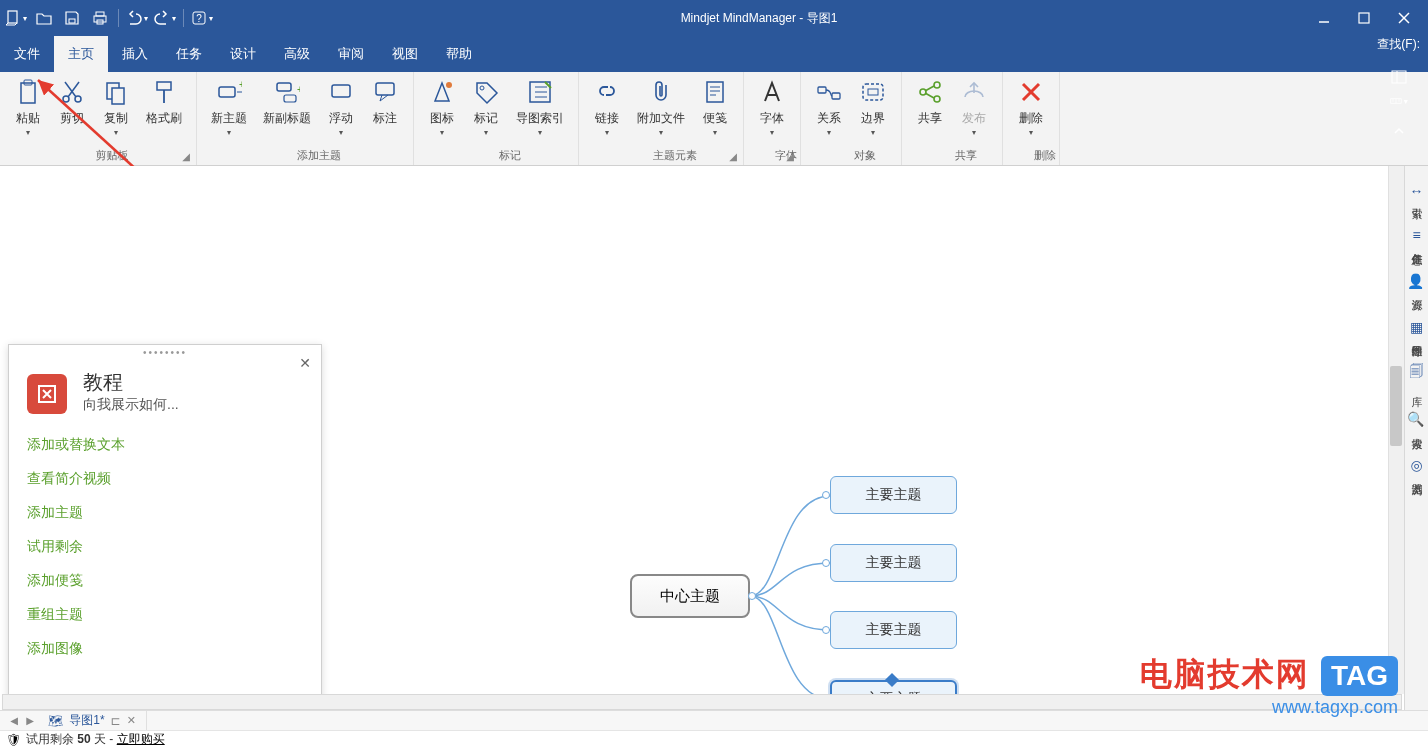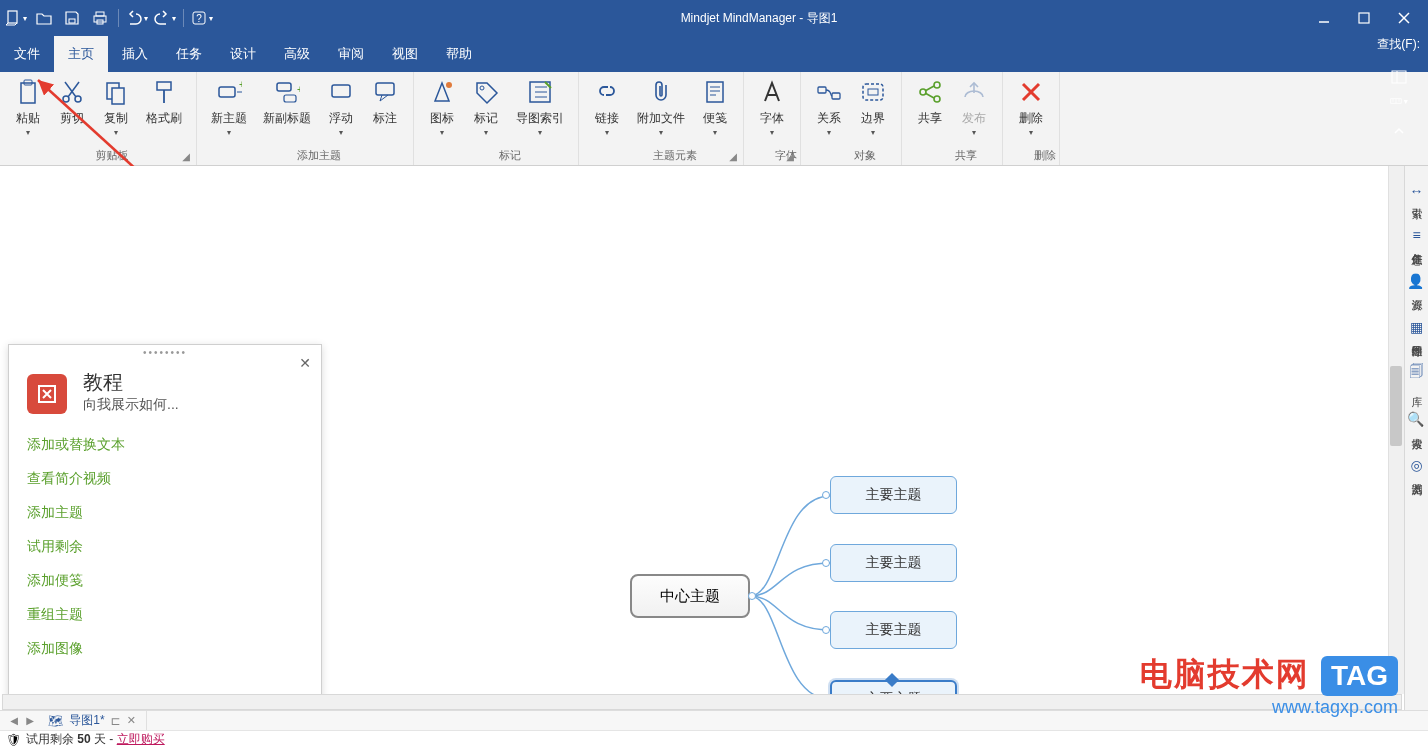--- a/index.html
+++ b/index.html
@@ -70,21 +70,21 @@
 
   .tab-bar { position: absolute; left: 0; right: 0; bottom: 18px; height: 20px; background: #f7f7f7; border-top: 1px solid #ddd; display: flex; align-items: center; padding-left: 6px; font-size: 12px; }
   .tab-arrow { width: 16px; height: 16px; display: flex; align-items: center; justify-content: center; color: #888; cursor: pointer; font-size: 10px; }
   .doc-tab { display: flex; align-items: center; gap: 6px; padding: 0 10px; color: #2b579a; border-right: 1px solid #e0e0e0; height: 100%; }
   .doc-tab .x { color: #888; font-size: 11px; cursor: pointer; }
   
   .statusbar { position: absolute; left: 0; right: 0; bottom: 0; height: 18px; background: #fff; border-top: 1px solid #e5e5e5; display: flex; align-items: center; padding: 0 6px; font-size: 12px; }
   .trial-icon { width: 14px; height: 14px; margin-right: 6px; }
   .trial-text { color: #333; }
   .trial-text .days { color: #333; font-weight: bold; }
-  .trial-link { color: #be185d; text-decoration: underline; cursor: pointer; }
+  .trial-link { color: #000000; text-decoration: underline; cursor: pointer; }
   
   .watermark { position: absolute; right: 30px; bottom: 30px; text-align: right; pointer-events: none; }
   .wm-cn { font-size: 32px; color: #e33b2e; font-weight: bold; letter-spacing: 2px; }
   .wm-tag { display: inline-block; background: #3a8ee6; color: #fff; font-size: 28px; font-weight: bold; padding: 4px 10px; border-radius: 6px; margin-left: 8px; }
   .wm-url { font-size: 18px; color: #3a8ee6; }
 </style>
 </head>
 <body>
 
 <div class="titlebar">

